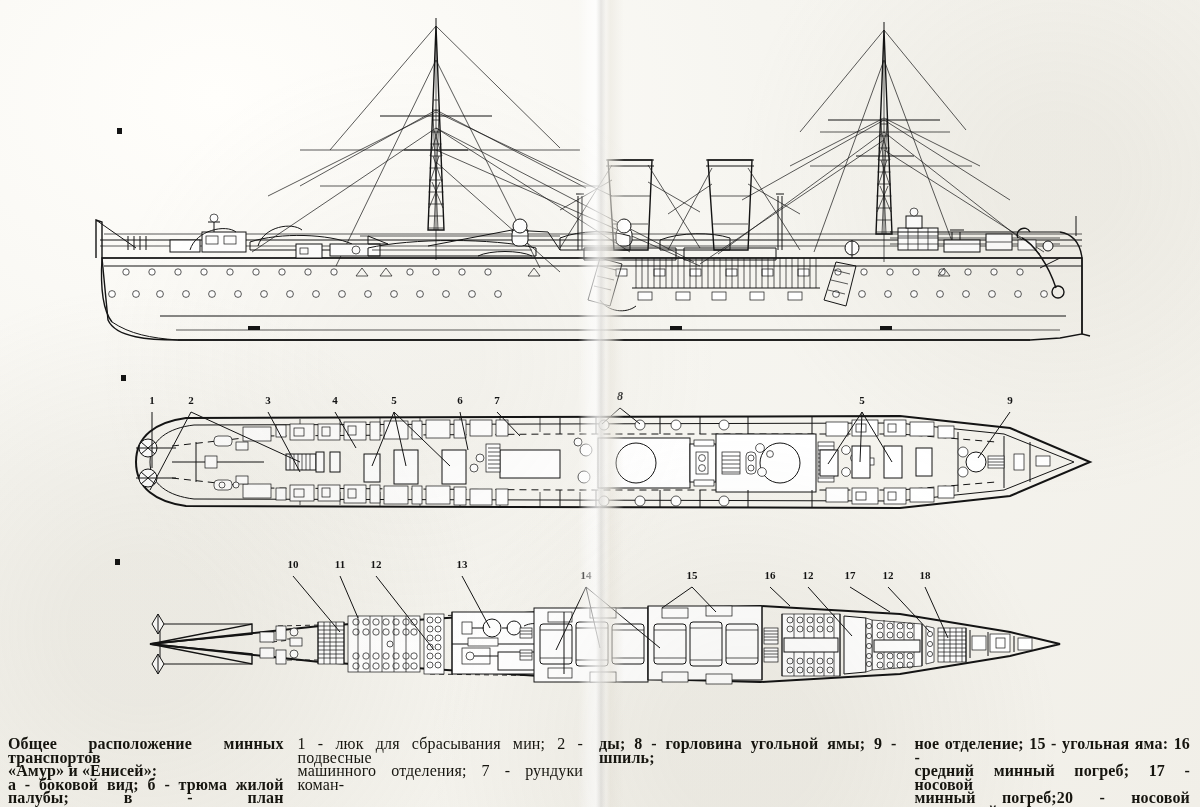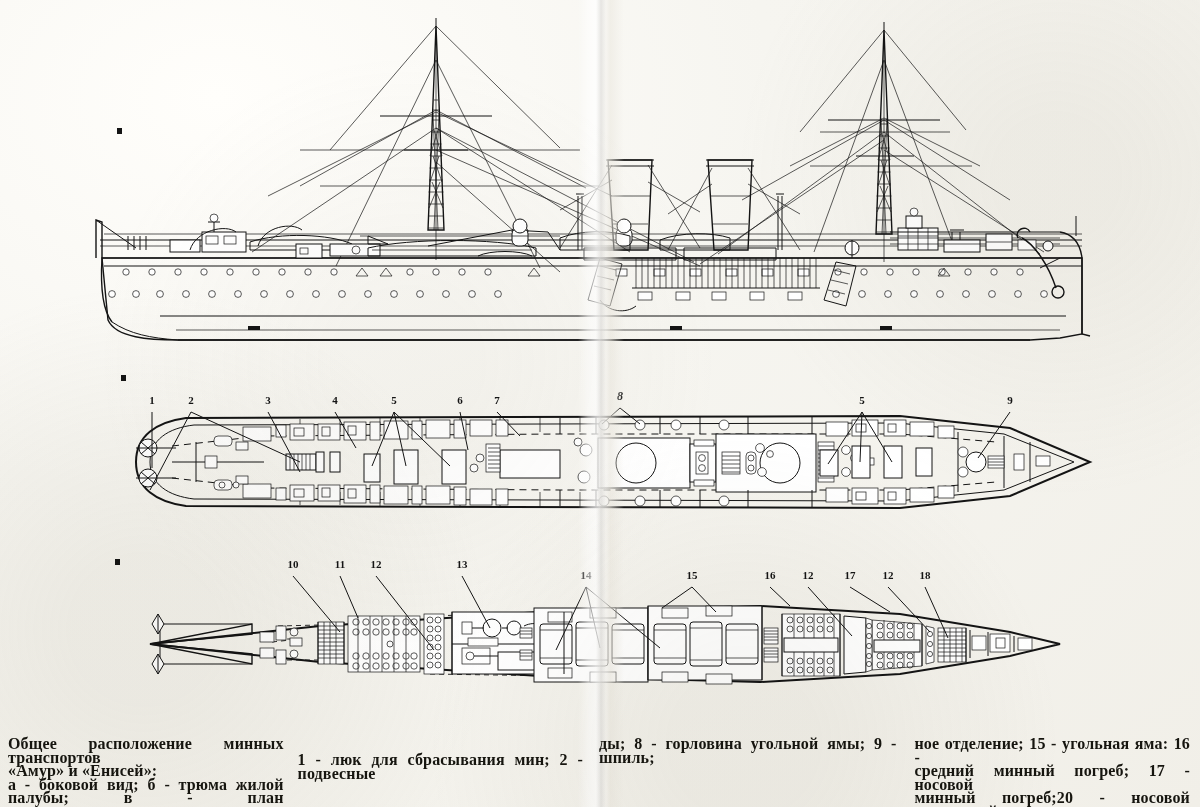--- a/index.html
+++ b/index.html
@@ -65,21 +65,21 @@
     display:flex;align-items:flex-start;
   }
   .capcol{
     font-family:"Liberation Serif", serif;
     font-size:16px;line-height:13.6px;color:#16150f;
     text-align:justify;
     padding-right:10px;
     letter-spacing:.15px;
   }
   #cap0{width:278px;margin-left:8px;font-weight:700;}
-  #cap1{width:288px;margin-left:4px;font-weight:700;margin-top:16px;}
+  #cap1{width:288px;margin-left:4px;font-weight:400;}
   #cap2{width:300px;margin-left:6px;font-weight:700;}
   #cap3{width:278px;margin-left:8px;font-weight:700;}
   .capline{display:block;white-space:nowrap;}
   .capline.sp{text-align:justify;text-align-last:justify;white-space:normal;}
 </style>
 </head>
 <body>
 
 <div id="page">
 
@@ -906,20 +906,21 @@
 
   <div id="caption">
     <div class="capcol" id="cap0">
       <span class="capline sp">Общее расположение минных транспортов</span>
       <span class="capline">«Амур» и «Енисей»:</span>
       <span class="capline sp">а - боковой вид; б - трюма жилой палубы; в - план</span>
       <span class="capline">трюма</span>
     </div>
     <div class="capcol" id="cap1">
       <span class="capline sp">1 - люк для сбрасывания мин; 2 - подвесные</span>
+      <span class="capline sp">машинного отделения; 7 - рундуки коман-</span>
     </div>
     <div class="capcol" id="cap2">
       <span class="capline sp">ды; 8 - горловина угольной ямы; 9 - шпиль;</span>
     </div>
     <div class="capcol" id="cap3">
       <span class="capline sp">ное отделение; 15 - угольная яма: 16 -</span>
       <span class="capline sp">средний минный погреб; 17 - носовой</span>
       <span class="capline sp">минный погреб;20 - носовой патронный</span>
       <span class="capline">погреб</span>
     </div>

